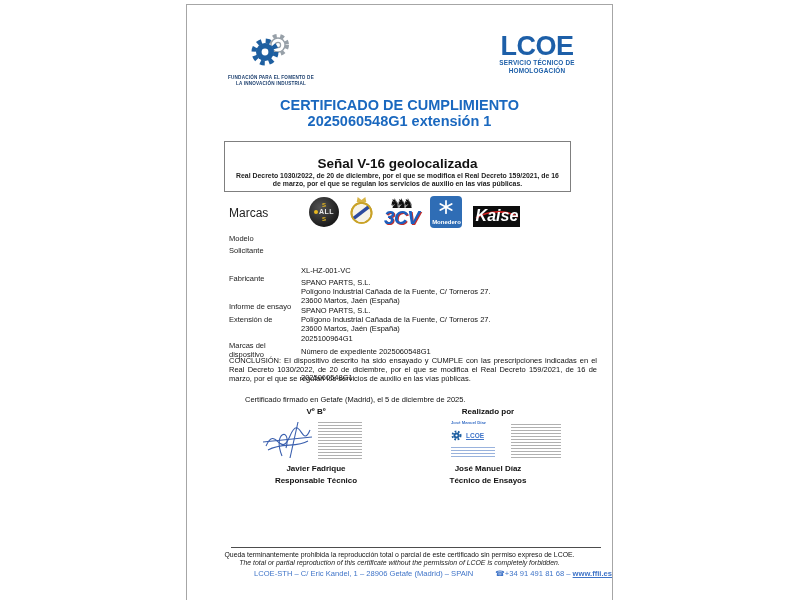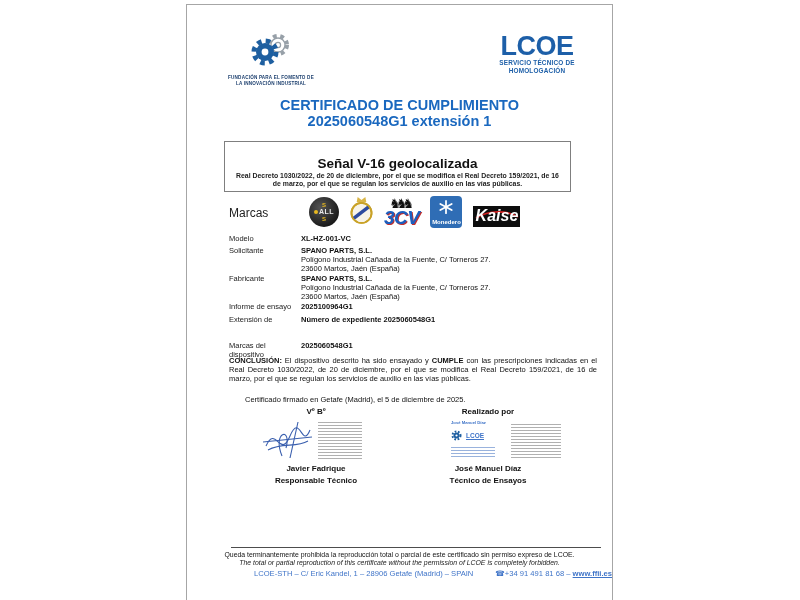--- a/index.html
+++ b/index.html
@@ -47,21 +47,21 @@
   .kaise { width:47px; height:21px; background:#0d0d0d; position:relative;
            display:flex; align-items:center; justify-content:center; margin-top:8px; }
   .kaise-text { color:#fff; font-size:16px; font-weight:bold; font-style:italic; z-index:1; }
   .kaise-swoosh { position:absolute; top:0; left:0; }
 
   
   .fields { left:42px; top:229px; width:370px; height:122px; }
   .frow { position:absolute; display:flex; width:100%; }
   .flabel { width:72px; flex:none; font-size:7.5px; color:#222; line-height:9px; }
   .fvalue { flex:1; font-size:7.5px; color:#111; line-height:9px; }
-  .b { font-weight:bold; }
+  .b { font-weight:normal;margin-top:32px; }
 
   
   .conclusion { left:42px; top:352px; width:368px; font-size:7.5px; line-height:8.8px;
                 text-align:justify; color:#111; }
   .signed { left:42px; top:390px; font-size:7.5px; color:#111;margin-left:16px; }
 
   
   .sig-col { top:402px; text-align:center; }
   .sig-left { left:29px; width:200px; }
   .sig-right { left:211px; width:180px; }

